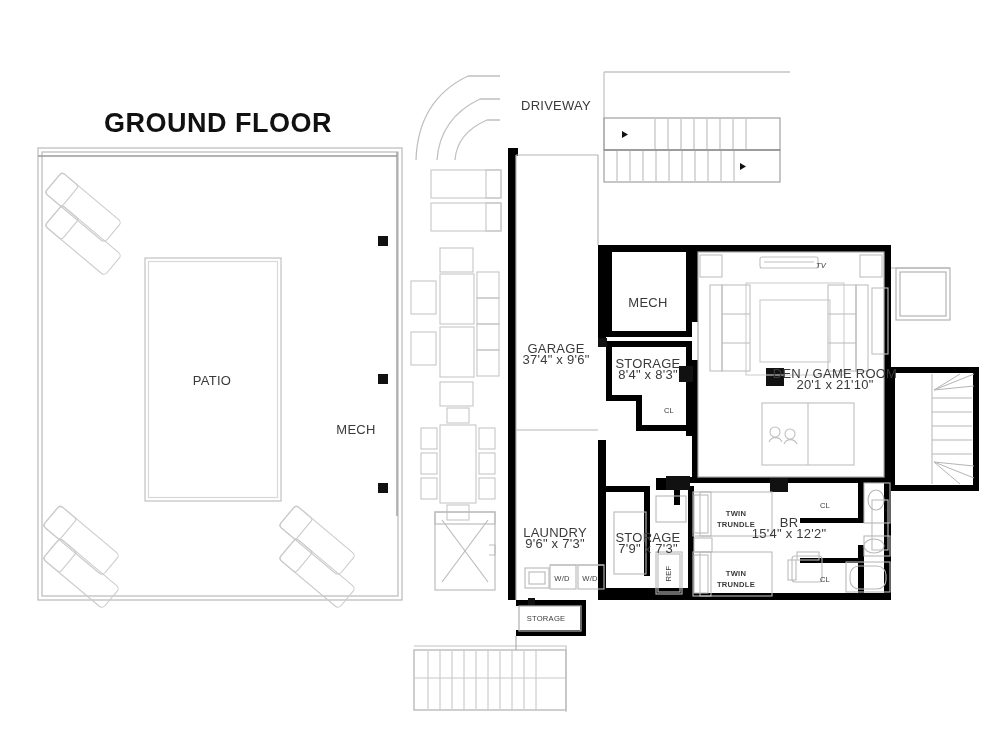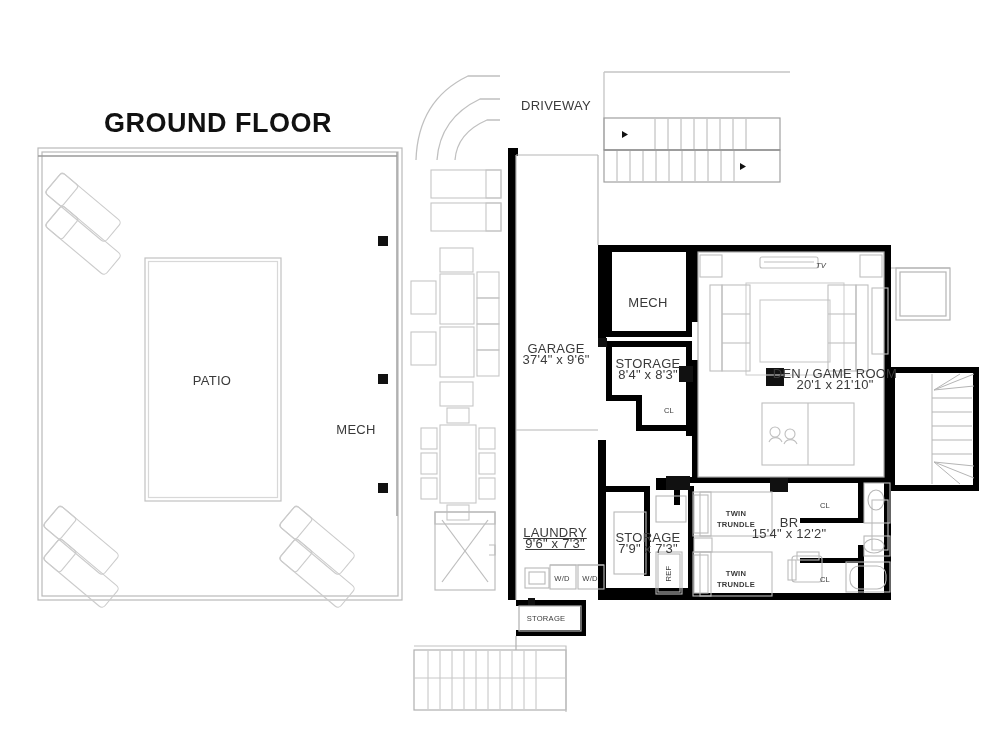--- a/index.html
+++ b/index.html
@@ -394,21 +394,21 @@
 
   <div class="lbl xs" style="left:669px;top:405px;">
     <span class="l1">CL</span>
   </div>
 
   <div class="lbl sm" style="left:835px;top:368px;">
     <span class="l1">DEN / GAME ROOM</span>
     <span class="l2">20'1 x 21'10"</span>
   </div>
 
-  <div class="lbl sm" style="left:555px;top:527px;text-decoration:underline;">
+  <div class="lbl sm" style="left:555px;top:527px;">
     <span class="l1">LAUNDRY</span>
     <span class="l2">9'6" x 7'3"</span>
   </div>
 
   <div class="lbl sm" style="left:648px;top:532px;">
     <span class="l1">STORAGE</span>
     <span class="l2">7'9" x 7'3"</span>
   </div>
 
   <div class="lbl sm" style="left:789px;top:517px;">

